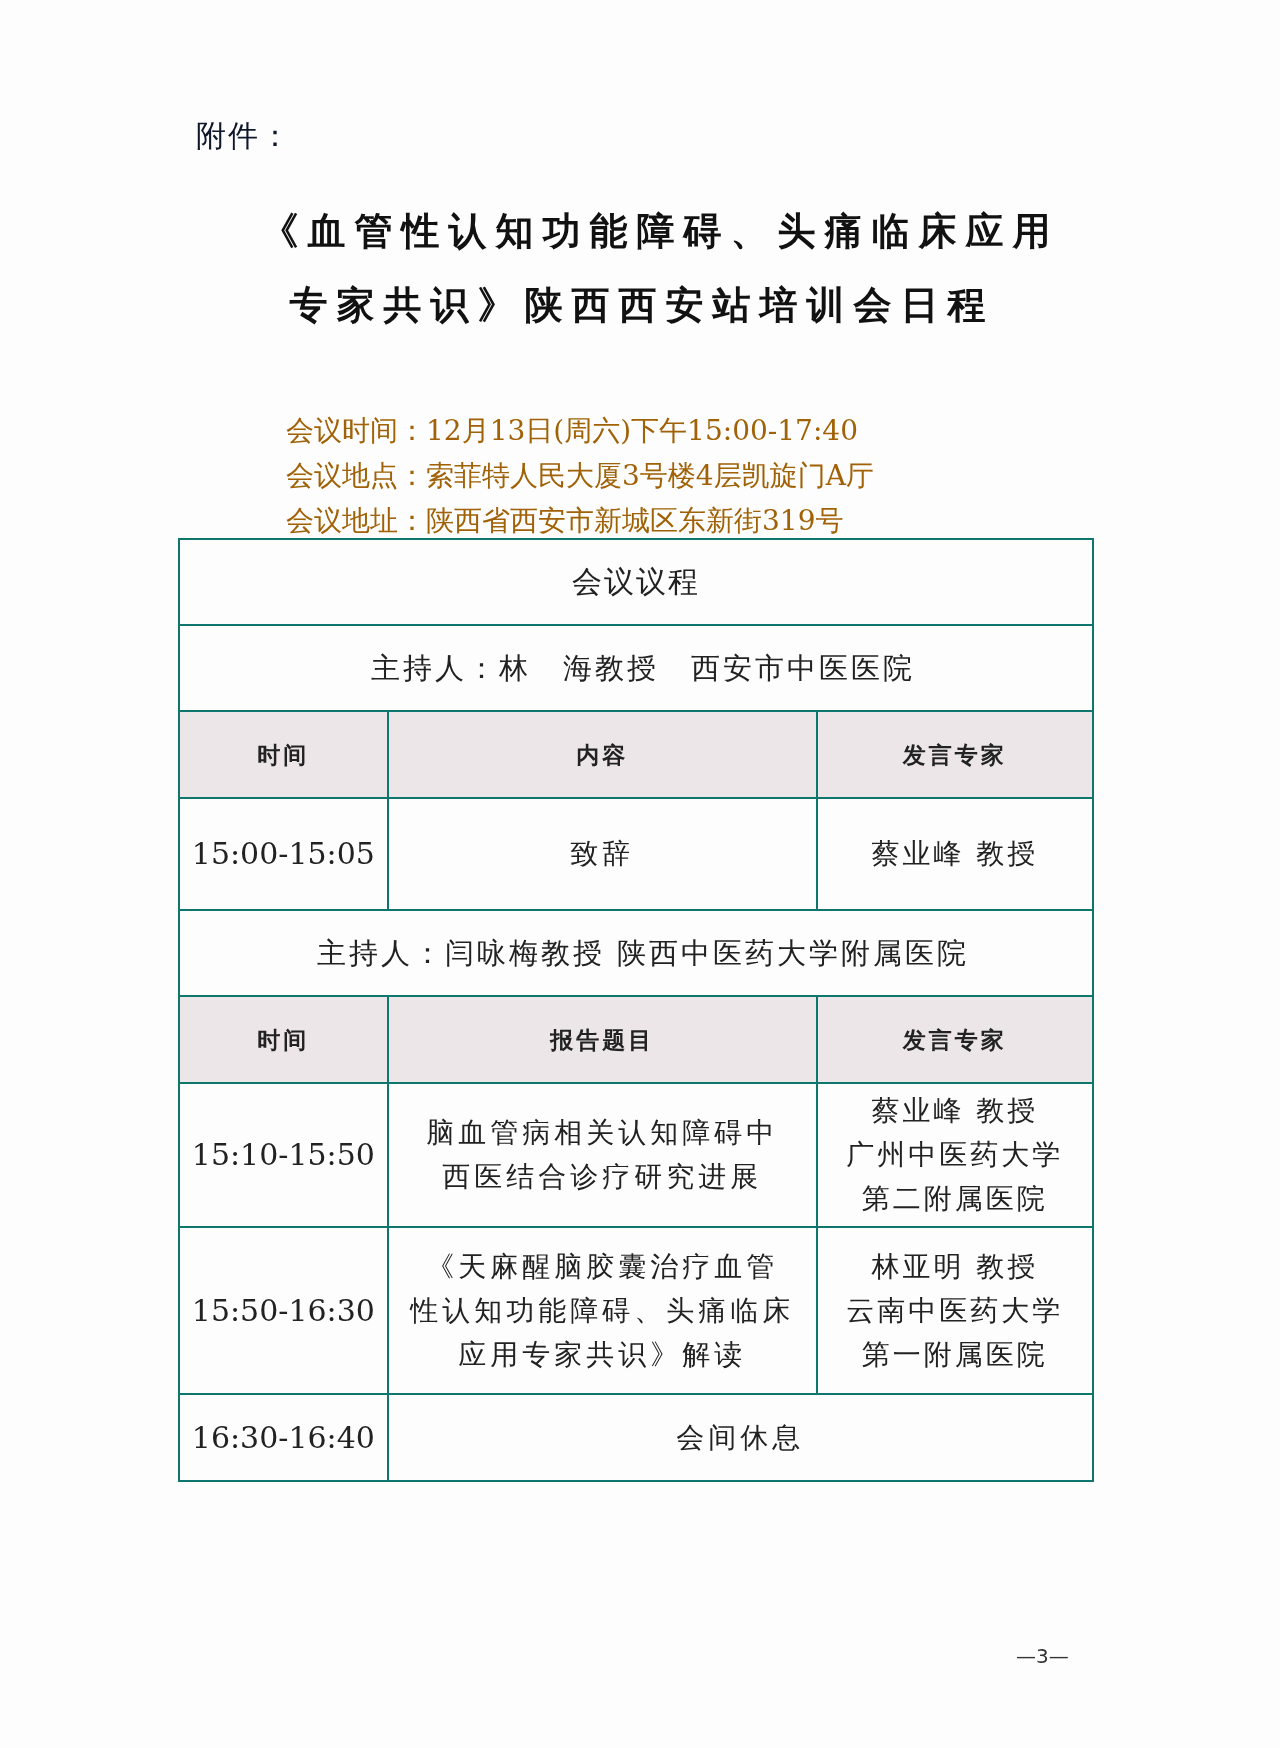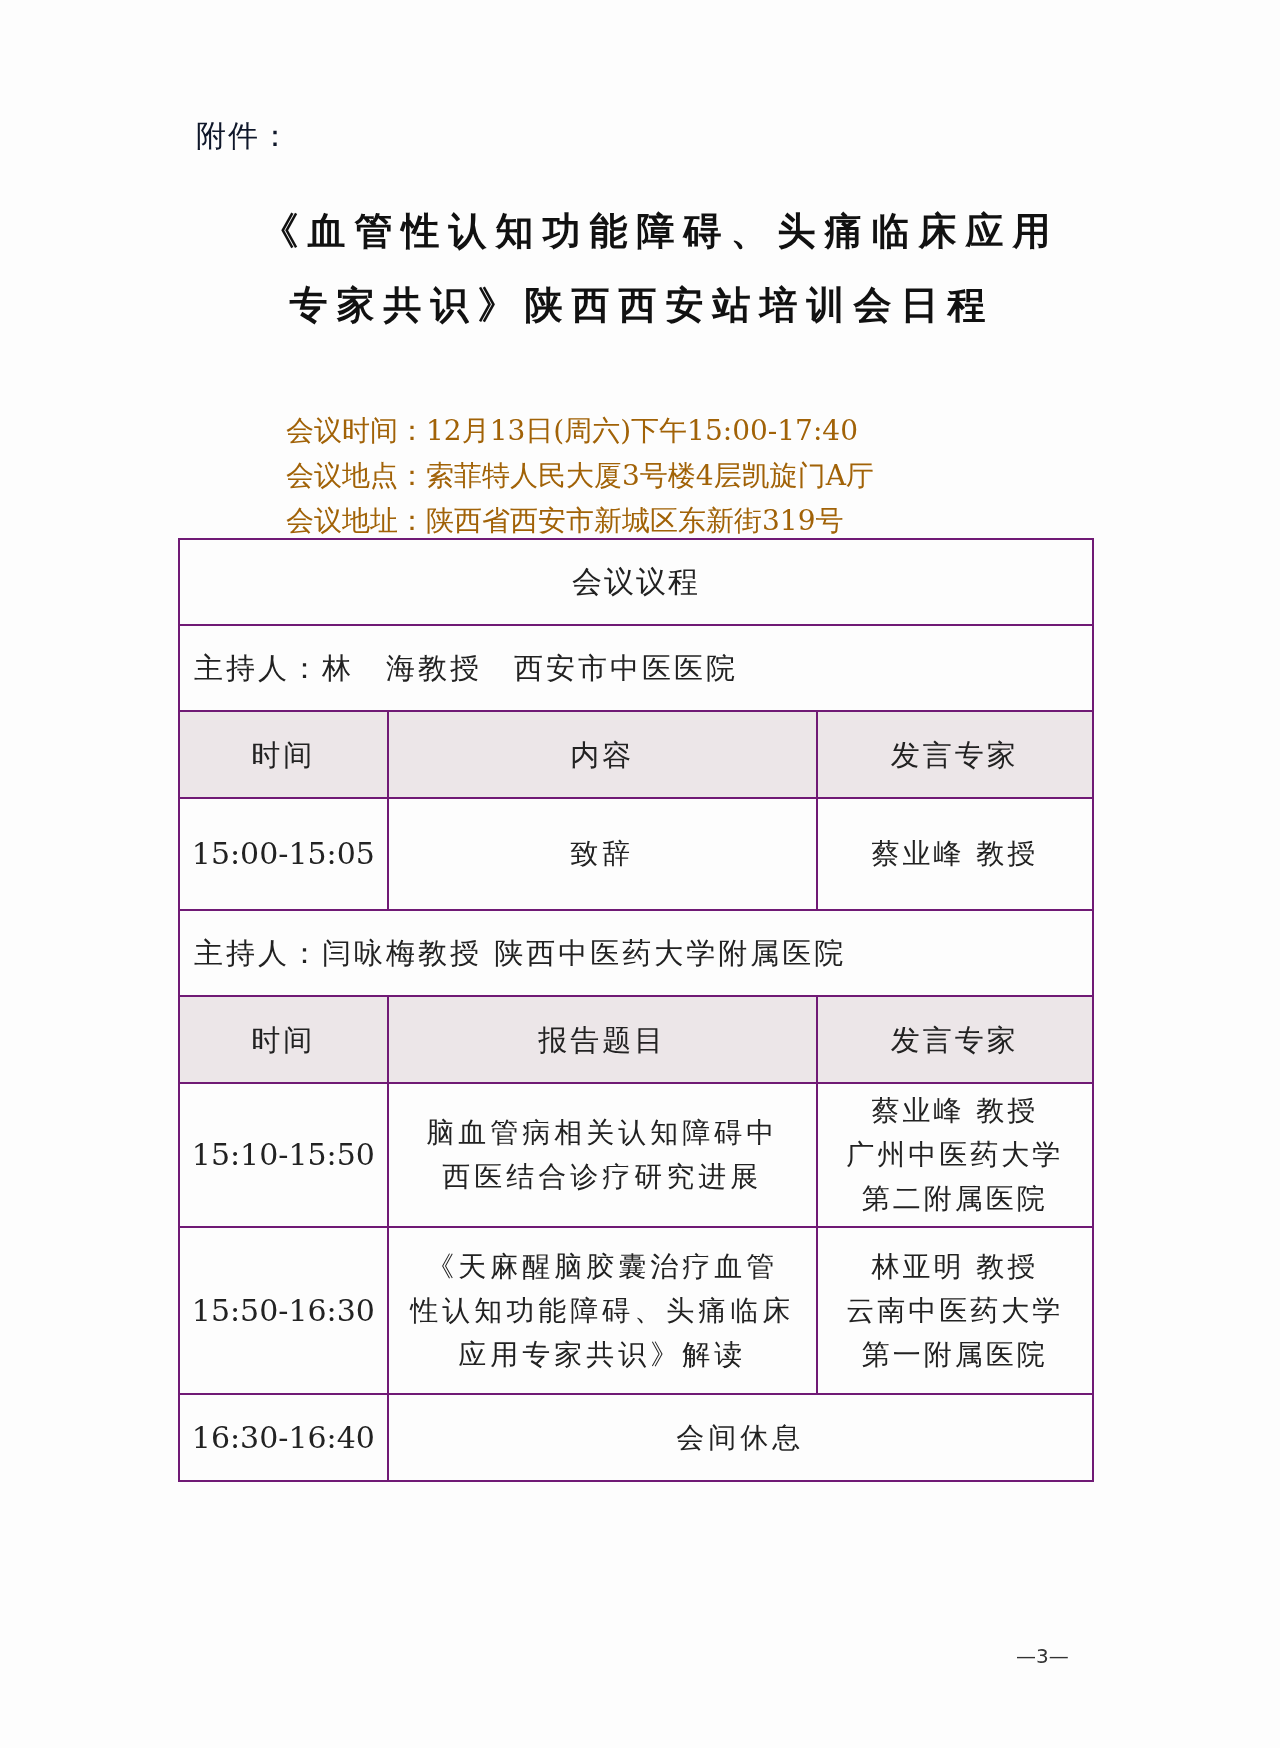--- a/index.html
+++ b/index.html
@@ -30,32 +30,32 @@
     font-size: 28px; line-height: 45px; color: #a16207;
   }
   .meta div { white-space: nowrap; }
   table.agenda {
     position: absolute; left: 178px; top: 538px;
     width: 916px;
     border-collapse: collapse;
     font-size: 28px; color: #222;
   }
   table.agenda td {
-    border: 2px solid #701a75;
+    border: 2px solid #0f766e;
     text-align: center; vertical-align: middle;
     padding: 0; line-height: 44px;
   }
   .c1 { width: 209px; }
   .c2 { width: 430px; }
   .c3 { width: 277px; }
   tr.title-row td { height: 84px; font-size: 30px; letter-spacing: 2px; }
-  tr.host-row td { height: 84px; text-align: left; padding-left: 14px; font-size: 29px; letter-spacing: 3px; }
+  tr.host-row td { height: 84px; text-align: center; padding-left: 14px; font-size: 29px; letter-spacing: 3px; }
   tr.head-row td {
     height: 85px; background: #ece6e8;
-    font-family: "DejaVu Sans", sans-serif; font-weight: normal; font-size: 29px; letter-spacing: 3px;
+    font-family: "DejaVu Sans", sans-serif; font-weight: bold; font-size: 23px; letter-spacing: 3px;
   }
   tr.row-short td { height: 110px; }
   tr.row-mid td { height: 100px; }
   tr.row-tall td { height: 142px; }
   tr.row-tall2 td { height: 165px; }
   tr.row-break td { height: 85px; }
   .time { font-size: 30px; letter-spacing: 0px; }
   .topic { letter-spacing: 4px; line-height: 45px; }
   .speaker { letter-spacing: 3px; line-height: 45px; }
   .pagenum {

